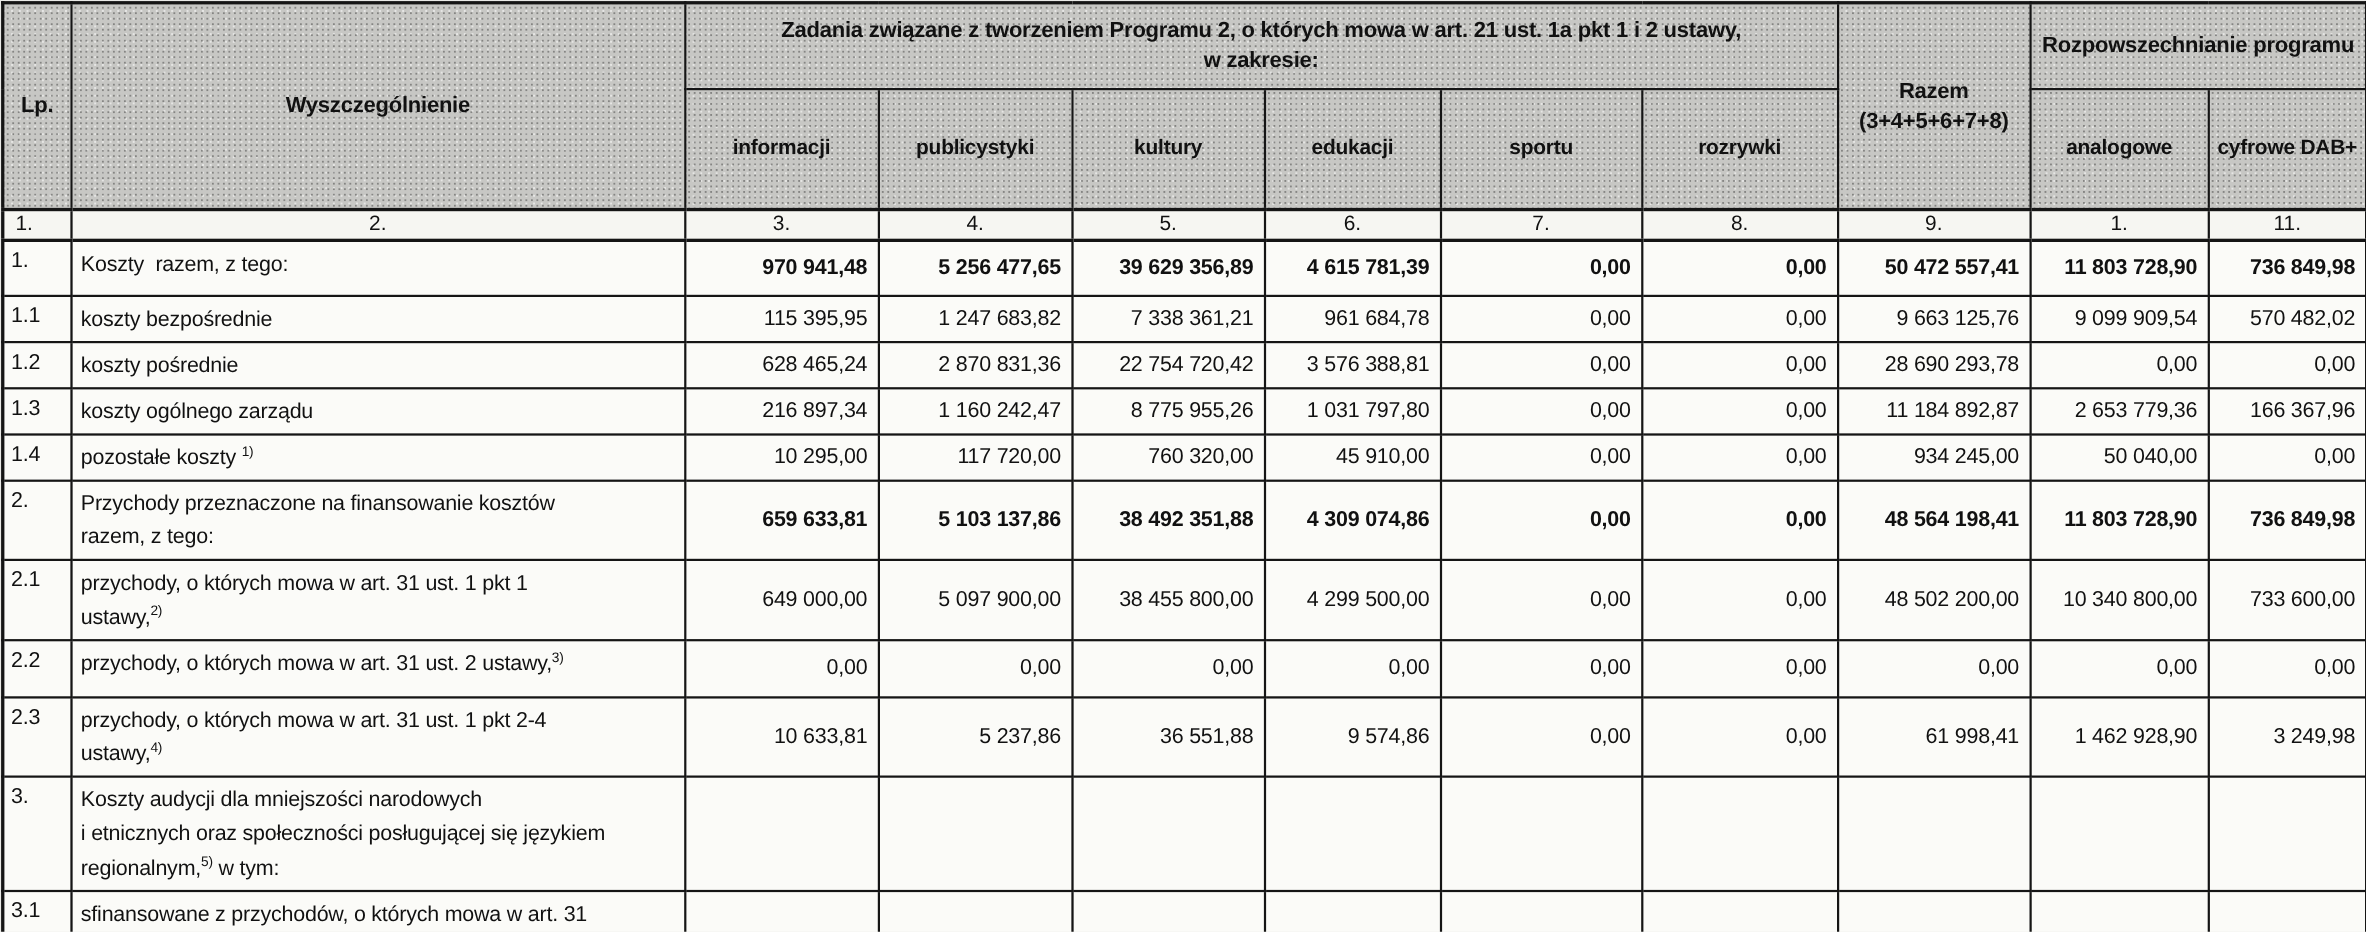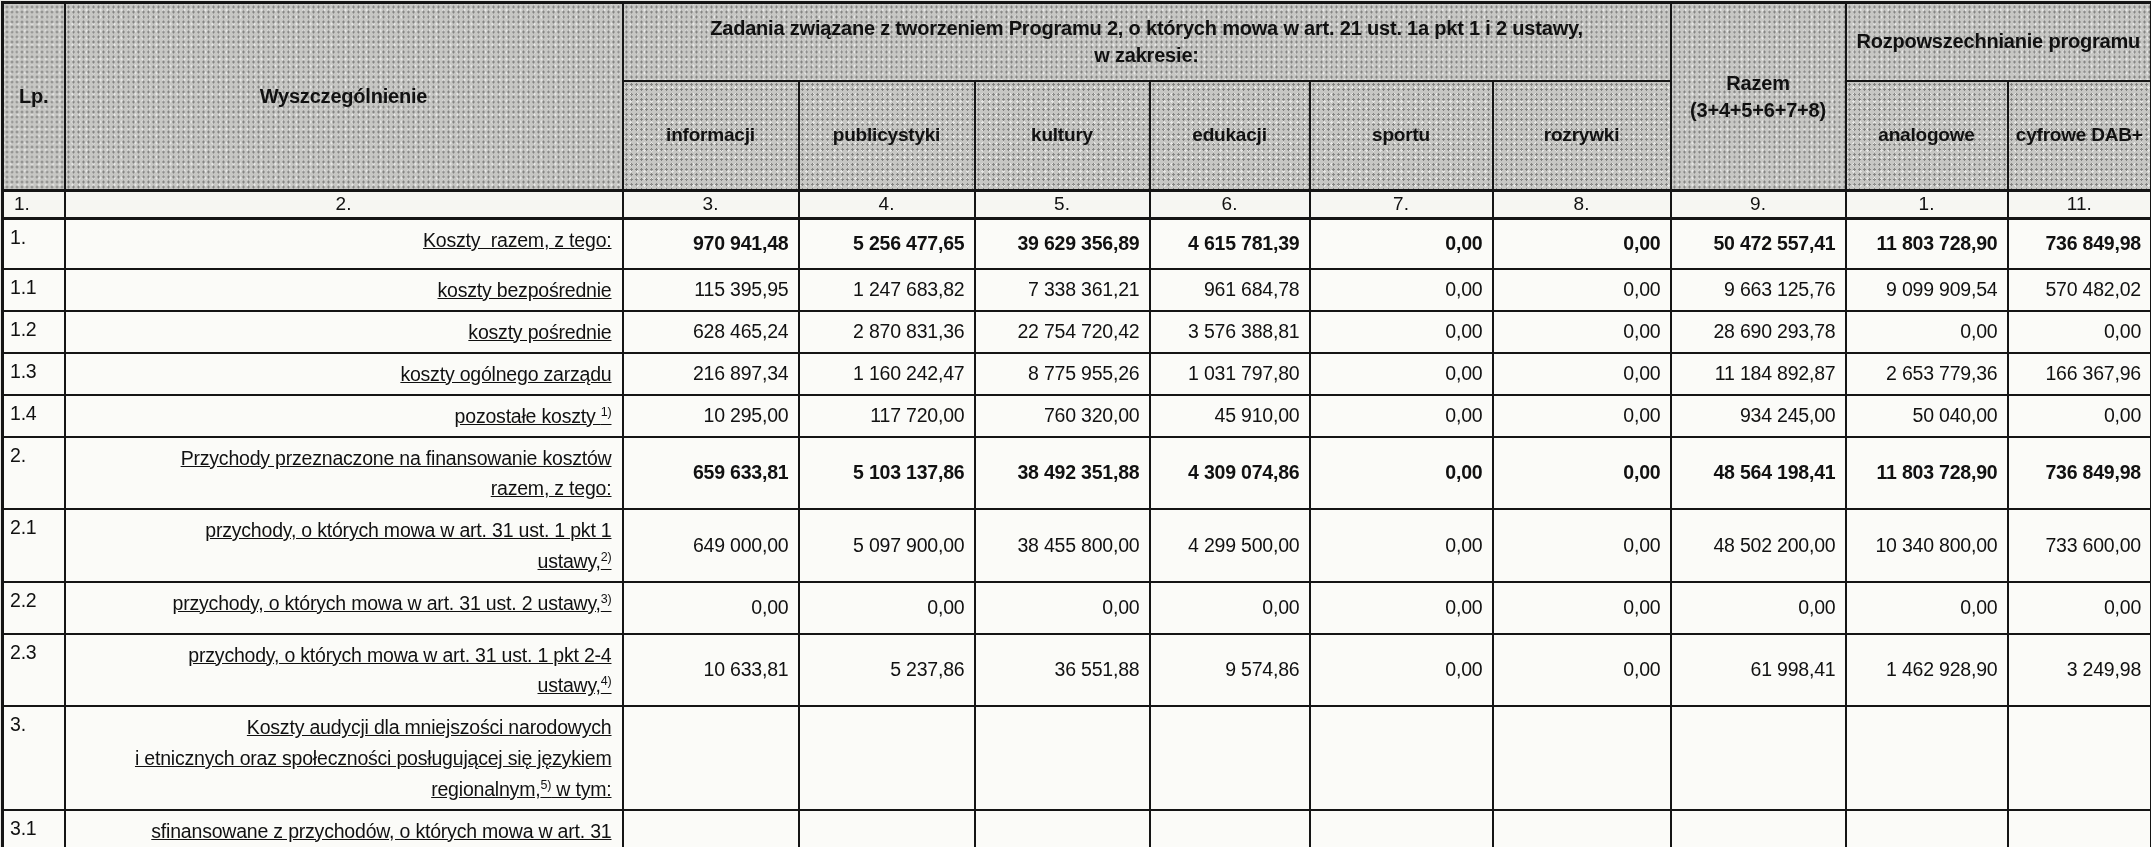--- a/index.html
+++ b/index.html
@@ -67,21 +67,21 @@
     padding:1px 0 2px 0;
   }
   tr.num-row td.lp-num{text-align:left;padding-left:10px;}
   
   tbody td{
     background:var(--cell-bg);
     font-size:19.5px;
     letter-spacing:-0.2px;
   }
   td.lp{vertical-align:top;text-align:left;padding:6px 3px 2px 6px;}
-  td.lbl{vertical-align:top;text-align:right;padding:5px 10px 4px 8px;line-height:1.58;text-decoration:underline;}
+  td.lbl{vertical-align:top;text-align:left;padding:5px 10px 4px 8px;line-height:1.58;}
   td.lbl .lbl-text{white-space:pre-line;}
   td.val{text-align:right;vertical-align:middle;padding-right:9px;white-space:nowrap;}
   tr.bold td.val{font-weight:bold;margin-left:11px;}
   sup.fn{font-size:12.5px;line-height:0;vertical-align:super;}
   
   tr.row-0{height:50px;}
   tr.row-1,tr.row-2,tr.row-3,tr.row-4{height:42px;}
   tr.row-5{height:62px;}
   tr.row-6{height:65px;padding-left:32px;}
   tr.row-7{height:52px;margin-left:36px;}

